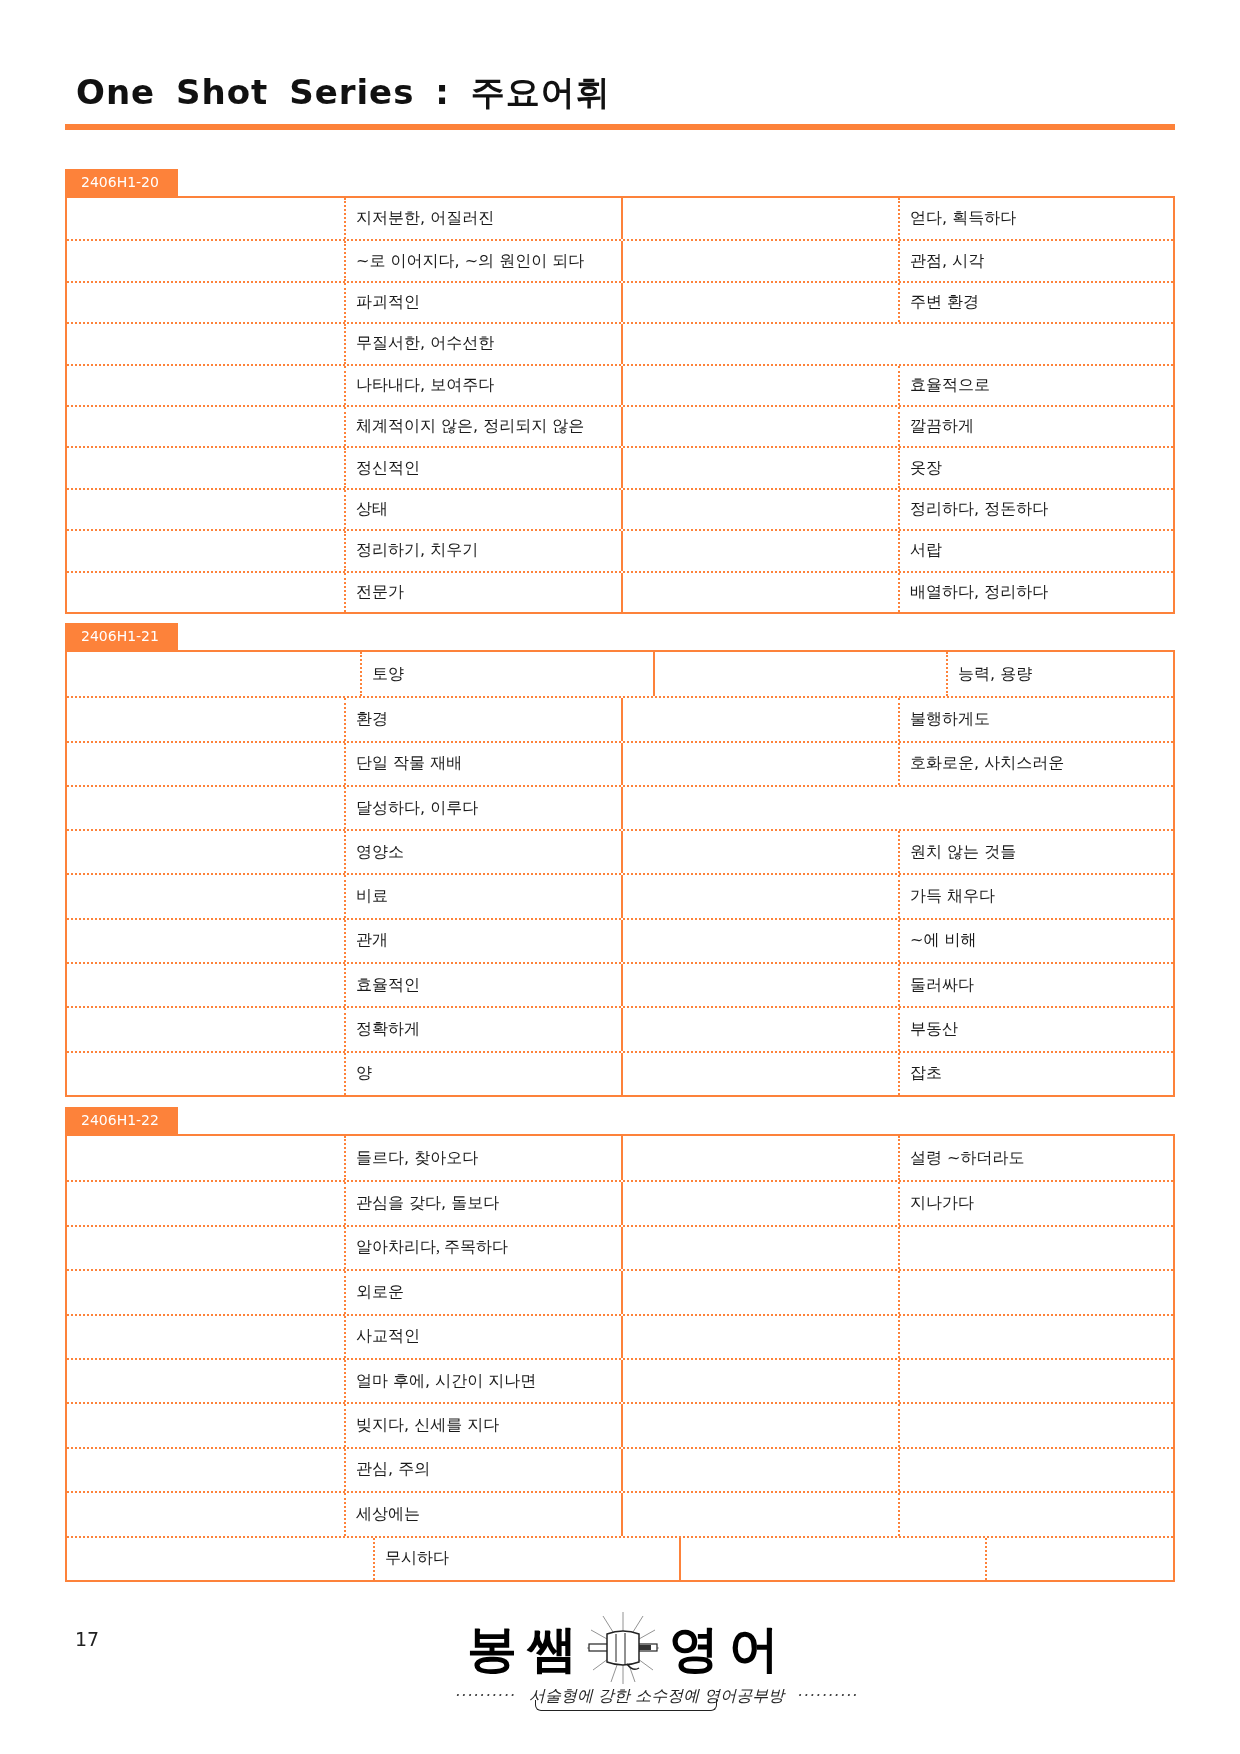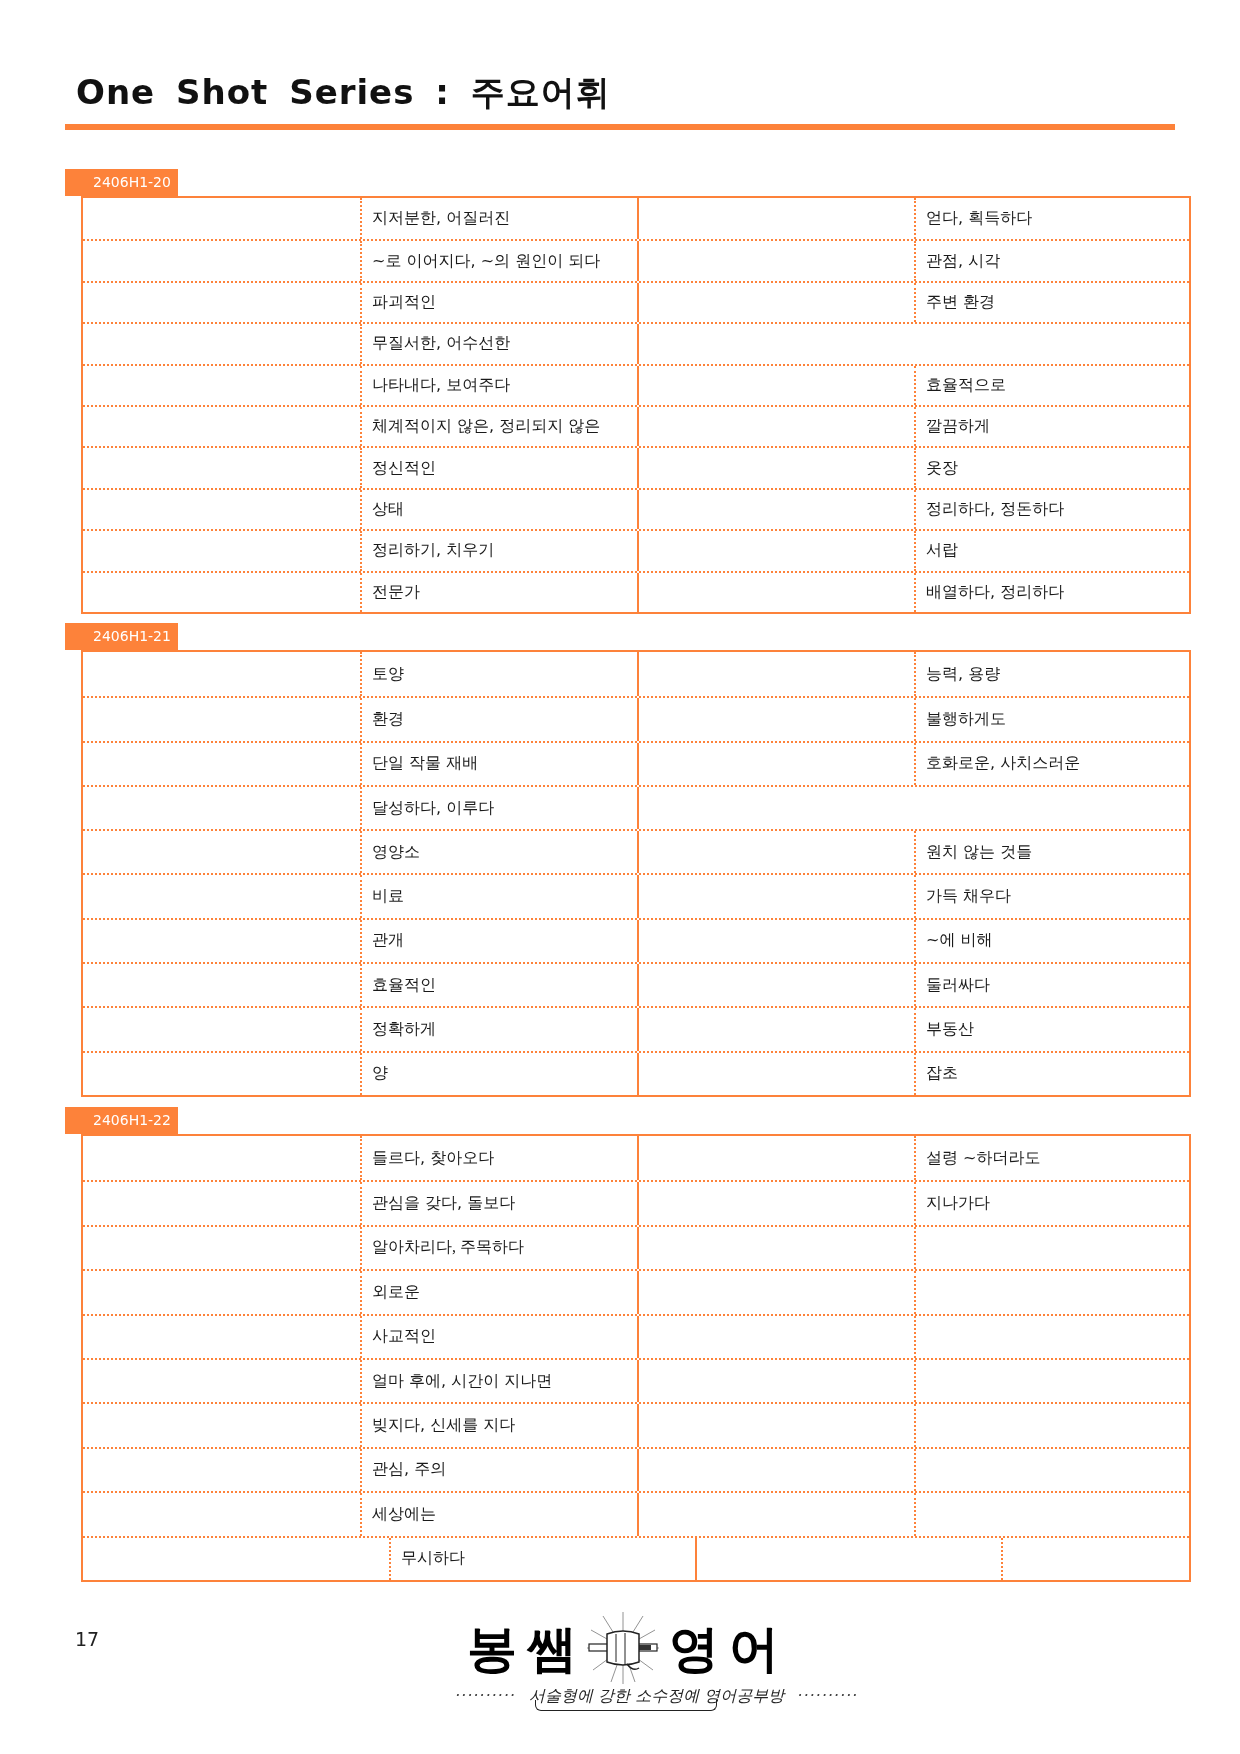--- a/index.html
+++ b/index.html
@@ -3,22 +3,22 @@
 <meta charset="utf-8">
 <style>
   html, body { margin: 0; padding: 0; background: #ffffff; }
   body { width: 1240px; height: 1754px; position: relative; overflow: hidden;
          font-family: "DejaVu Sans", "Liberation Sans", sans-serif; color: #1a1a1a; }
   .title { position: absolute; left: 76px; top: 70px; font-size: 34px; font-weight: bold;
            letter-spacing: 1px; word-spacing: 8px; color: #111; white-space: nowrap; }
   .rule { position: absolute; left: 65px; top: 124px; width: 1110px; height: 6px; background: #fd823a; }
   .section { position: absolute; left: 65px; width: 1110px; }
   .tab { position: absolute; left: 0; top: 0; width: 113px; height: 27px; background: #fd823a;
-         color: #ffffff; font-size: 14px; line-height: 27px; padding-left: 28px; box-sizing: border-box; }
-  .tbl { position: absolute; left: 16px; top: 27px; width: 1110px; box-sizing: border-box;
+         color: #ffffff; font-size: 14px; line-height: 27px; padding-left: 16px; box-sizing: border-box; }
+  .tbl { position: absolute; left: 0; top: 27px; width: 1110px; box-sizing: border-box;
          border: 2px solid #fd823a; }
   .row { display: flex; box-sizing: border-box; border-top: 2px dotted #fd823a; }
   .row:first-child { border-top: none; }
   .cell { box-sizing: border-box; font-size: 16px; display: flex; align-items: center; padding-left: 10px; white-space: nowrap; }
   .c1 { width: 277px; }
   .c2 { width: 277px; border-left: 2px dotted #fd823a; }
   .c3 { width: 277px; border-left: 2px solid #fd823a; }
   .c4 { flex: 1; border-left: 2px dotted #fd823a; }
   .page-num { position: absolute; left: 75px; top: 1628px; font-size: 19px; color: #222; }
   .logo { position: absolute; left: 455px; top: 1612px; width: 340px; height: 110px; }
@@ -96,21 +96,21 @@
         <div class="cell c2">전문가</div>
         <div class="cell c3"></div>
         <div class="cell c4">배열하다, 정리하다</div>
       </div>
   </div>
 </div>
 
 <div class="section" style="top:623px;">
   <div class="tab">2406H1-21</div>
   <div class="tbl">
-    <div class="row" style="height:44.3px;">
+    <div class="row" style="height:44.3px;gap:16px;">
         <div class="cell c1"></div>
         <div class="cell c2">토양</div>
         <div class="cell c3"></div>
         <div class="cell c4">능력, 용량</div>
       </div>
     <div class="row" style="height:44.3px;">
         <div class="cell c1"></div>
         <div class="cell c2">환경</div>
         <div class="cell c3"></div>
         <div class="cell c4">불행하게도</div>

